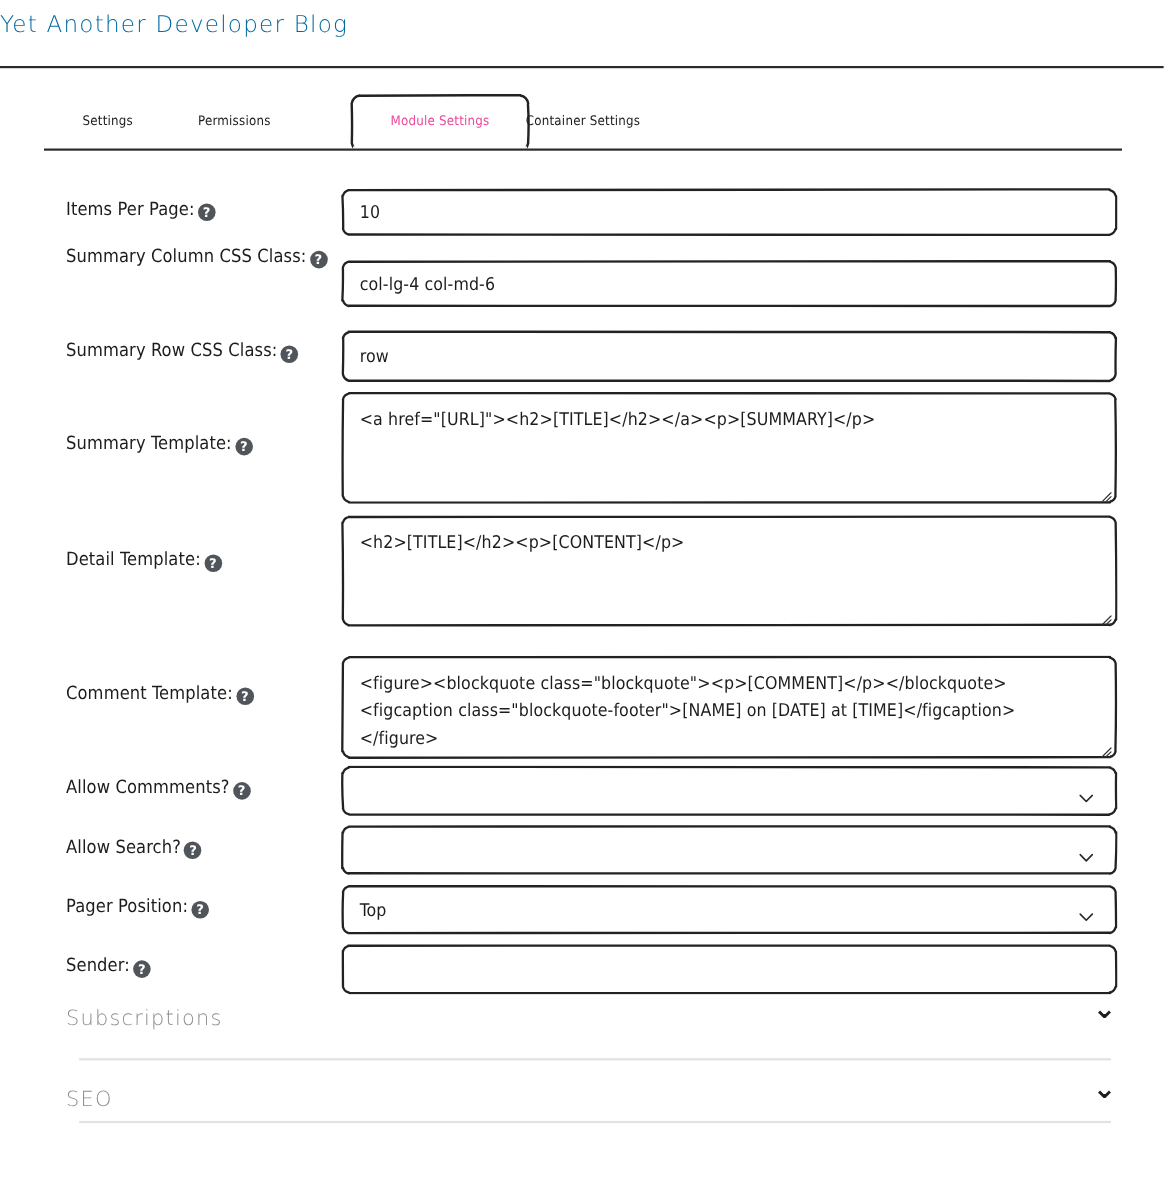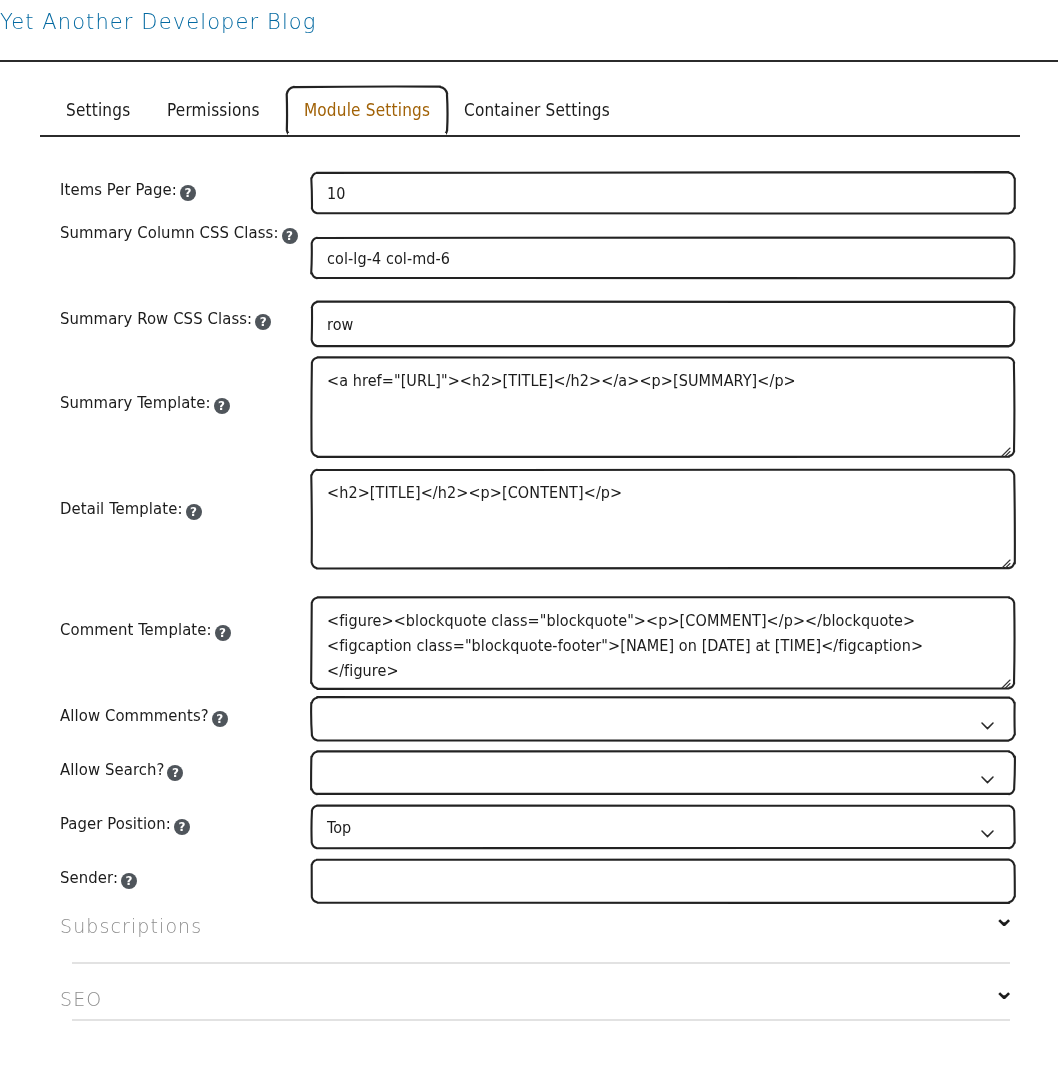--- a/index.html
+++ b/index.html
@@ -37,29 +37,29 @@
     position: absolute;
     left: 40px; top: 85px;
     width: 980px; height: 52px;
   }
   .tab {
     position: absolute;
     top: 0;
     height: 50px;
     line-height: 50px;
     font-family: "DejaVu Sans Condensed", "Liberation Sans Narrow", "Liberation Sans", sans-serif;
-    font-size: 17px;
+    font-size: 12px;
     font-weight: 400;
     color: #1c1c1c;
     white-space: nowrap;
     padding: 0 14px;
     box-sizing: border-box;
     letter-spacing: .2px;
   }
-  .tab.active { color: #a16207; }
+  .tab.active { color: #ec4899; margin-left: 33px; }
   .tab-active-box {
     position: absolute;
     left: 0; top: 0;
     width: 100%; height: 100%;
     pointer-events: none;
   }
   .tab-underline {
     position: absolute;
     left: 40px; top: 135px;
     width: 980px; height: 0;

